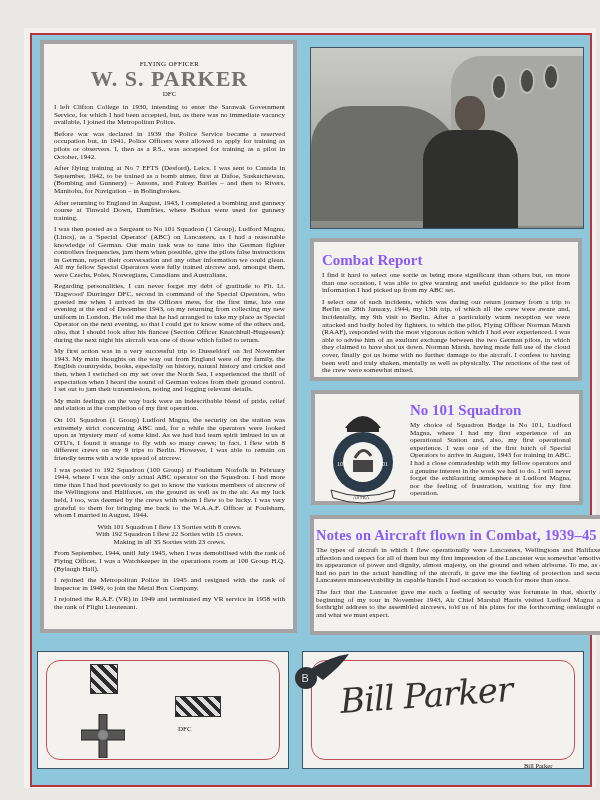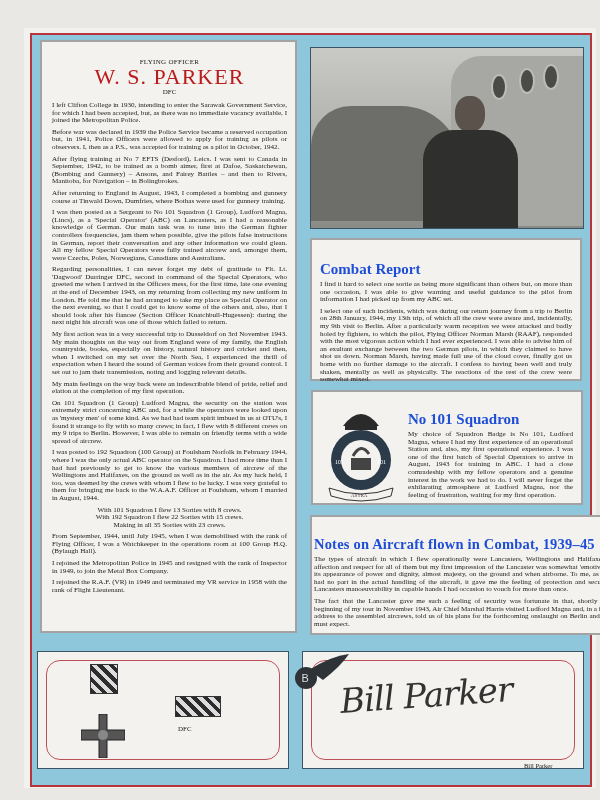--- a/index.html
+++ b/index.html
@@ -1,35 +1,35 @@
 <!DOCTYPE html>
 <html><head>
 <meta charset="utf-8">
 <style>
   html,body{margin:0;padding:0;}
   body{width:600px;height:800px;background:#e9e8e4;position:relative;overflow:hidden;font-family:"Liberation Serif","DejaVu Serif",serif;color:#222;}
   .sheet{position:absolute;left:24px;top:28px;width:572px;height:760px;background:#f3f1ee;}
   .red{position:absolute;left:30px;top:33px;width:558px;height:750px;border:2px solid #b8343c;background:#8ec6dc;}
-  .panel{position:absolute;background:#f4f2ee;border:2px solid #a3a3a3;box-sizing:border-box;}
+  .panel{position:absolute;background:#f4f2ee;border:4px solid #a3a3a3;box-sizing:border-box;}
   .left{left:40px;top:40px;width:257px;height:593px;padding:14px 8px 6px 10px;}
   .h-small{text-align:center;font-size:7px;letter-spacing:0.3px;margin-top:2px;}
-  .h-big{text-align:center;font-size:22px;color:#b91c1c;font-weight:normal;letter-spacing:1px;line-height:22px;}
+  .h-big{text-align:center;font-size:22px;color:#737373;font-weight:bold;letter-spacing:1px;line-height:22px;}
   .h-dfc{text-align:center;font-size:7px;margin-bottom:6px;}
   p{margin:0 0 4px 0;font-size:7.1px;line-height:7.6px;text-align:justify;}
   .photo{position:absolute;left:310px;top:47px;width:272px;height:180px;background:linear-gradient(180deg,#c9c9c6 0%,#b5b5b2 40%,#8a8a87 100%);border:1px solid #3b5566;overflow:hidden;}
   .plane-body{position:absolute;left:140px;top:8px;width:135px;height:170px;background:#a7a7a3;border-radius:30px 0 0 40px;}
   .window{position:absolute;width:12px;height:22px;border-radius:50%;background:#4a4a48;border:2px solid #bcbcb8;}
   .wing{position:absolute;left:0;top:58px;width:150px;height:115px;background:#6d6d6a;border-radius:40px 60px 0 0;}
   .man{position:absolute;left:112px;top:48px;width:90px;height:132px;}
   .head{position:absolute;left:32px;top:0;width:30px;height:36px;border-radius:45%;background:#5b524c;}
   .torso{position:absolute;left:0;top:34px;width:95px;height:100px;background:#2f2f2e;border-radius:30px 30px 0 0;}
   .right1{left:310px;top:238px;width:272px;height:143px;padding:6px 8px;}
   .right2{left:311px;top:390px;width:272px;height:115px;padding:4px 8px;}
   .right3{left:310px;top:515px;width:320px;height:120px;padding:4px 2px;}
-  .title{font-size:15px;color:#1d4ed8;font-weight:bold;margin:15px 0 4px 0;line-height:16px;}
+  .title{font-size:15px;color:#8b5cf6;font-weight:bold;margin:4px 0 4px 0;line-height:16px;}
   .title.big{font-size:14.5px;letter-spacing:0.2px;}
   .badge{position:absolute;left:8px;top:4px;width:80px;height:106px;}
   .sq-text{position:absolute;left:95px;top:4px;right:8px;}
   .bottom{position:absolute;top:651px;height:118px;background:#f4f2ee;border:1px solid #3b5566;box-sizing:border-box;}
   .bl{left:37px;width:252px;}
   .br{left:302px;width:282px;}
   .inner{position:absolute;left:8px;top:8px;right:8px;bottom:8px;border:1px solid #c05058;border-radius:14px;}
   .medal-ribbon{position:absolute;left:90px;top:664px;width:26px;height:28px;background:repeating-linear-gradient(45deg,#2c2c2c 0 4px,#dcdcdc 4px 8px);border:1px solid #333;}
   .medal-cross{position:absolute;left:81px;top:714px;width:44px;height:44px;}
   .ribbon-bar{position:absolute;left:175px;top:696px;width:44px;height:19px;background:repeating-linear-gradient(45deg,#2c2c2c 0 4px,#dcdcdc 4px 8px);border:1px solid #333;}

